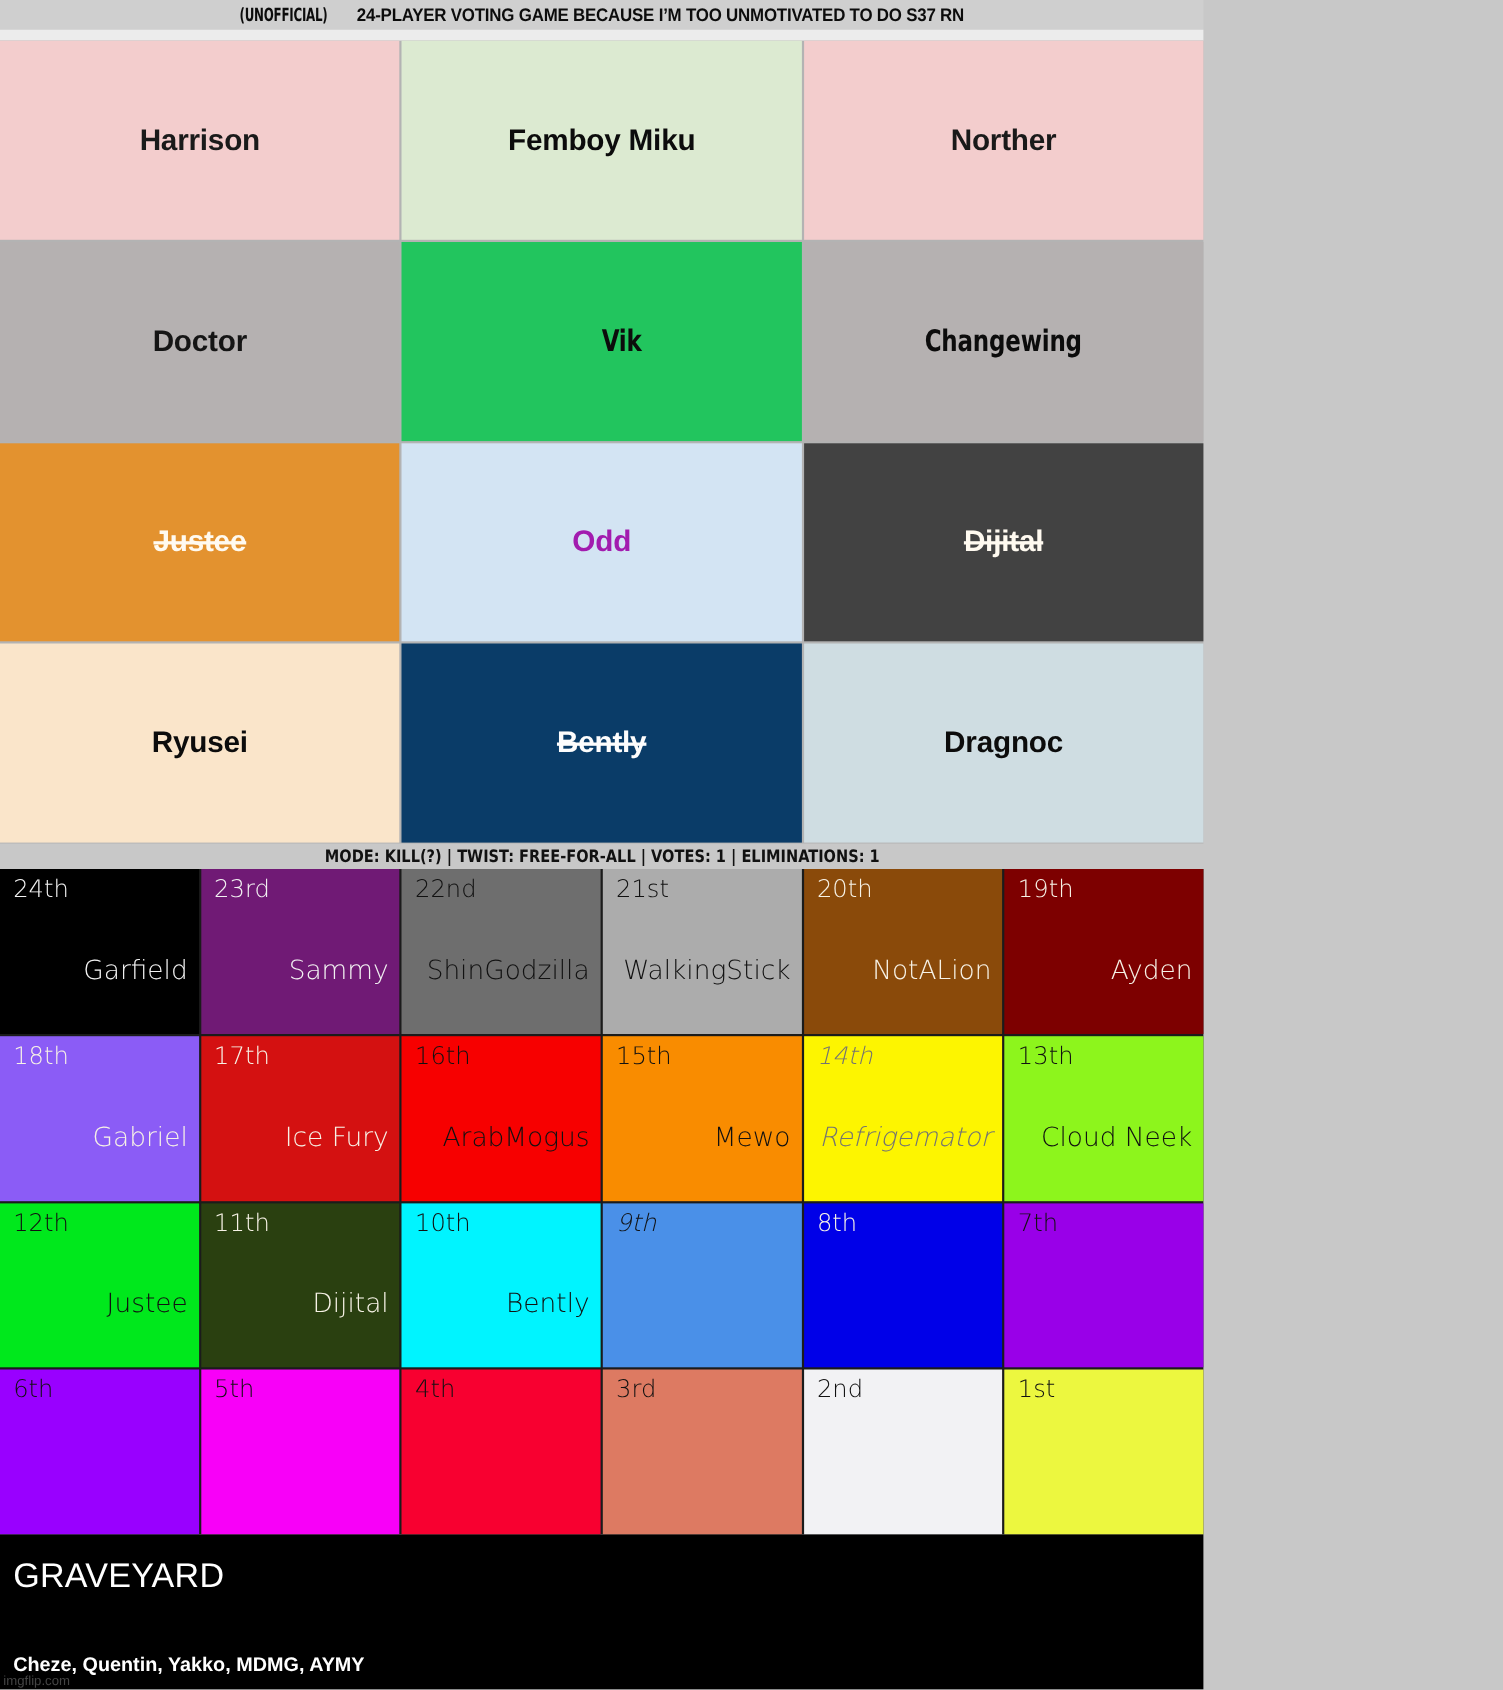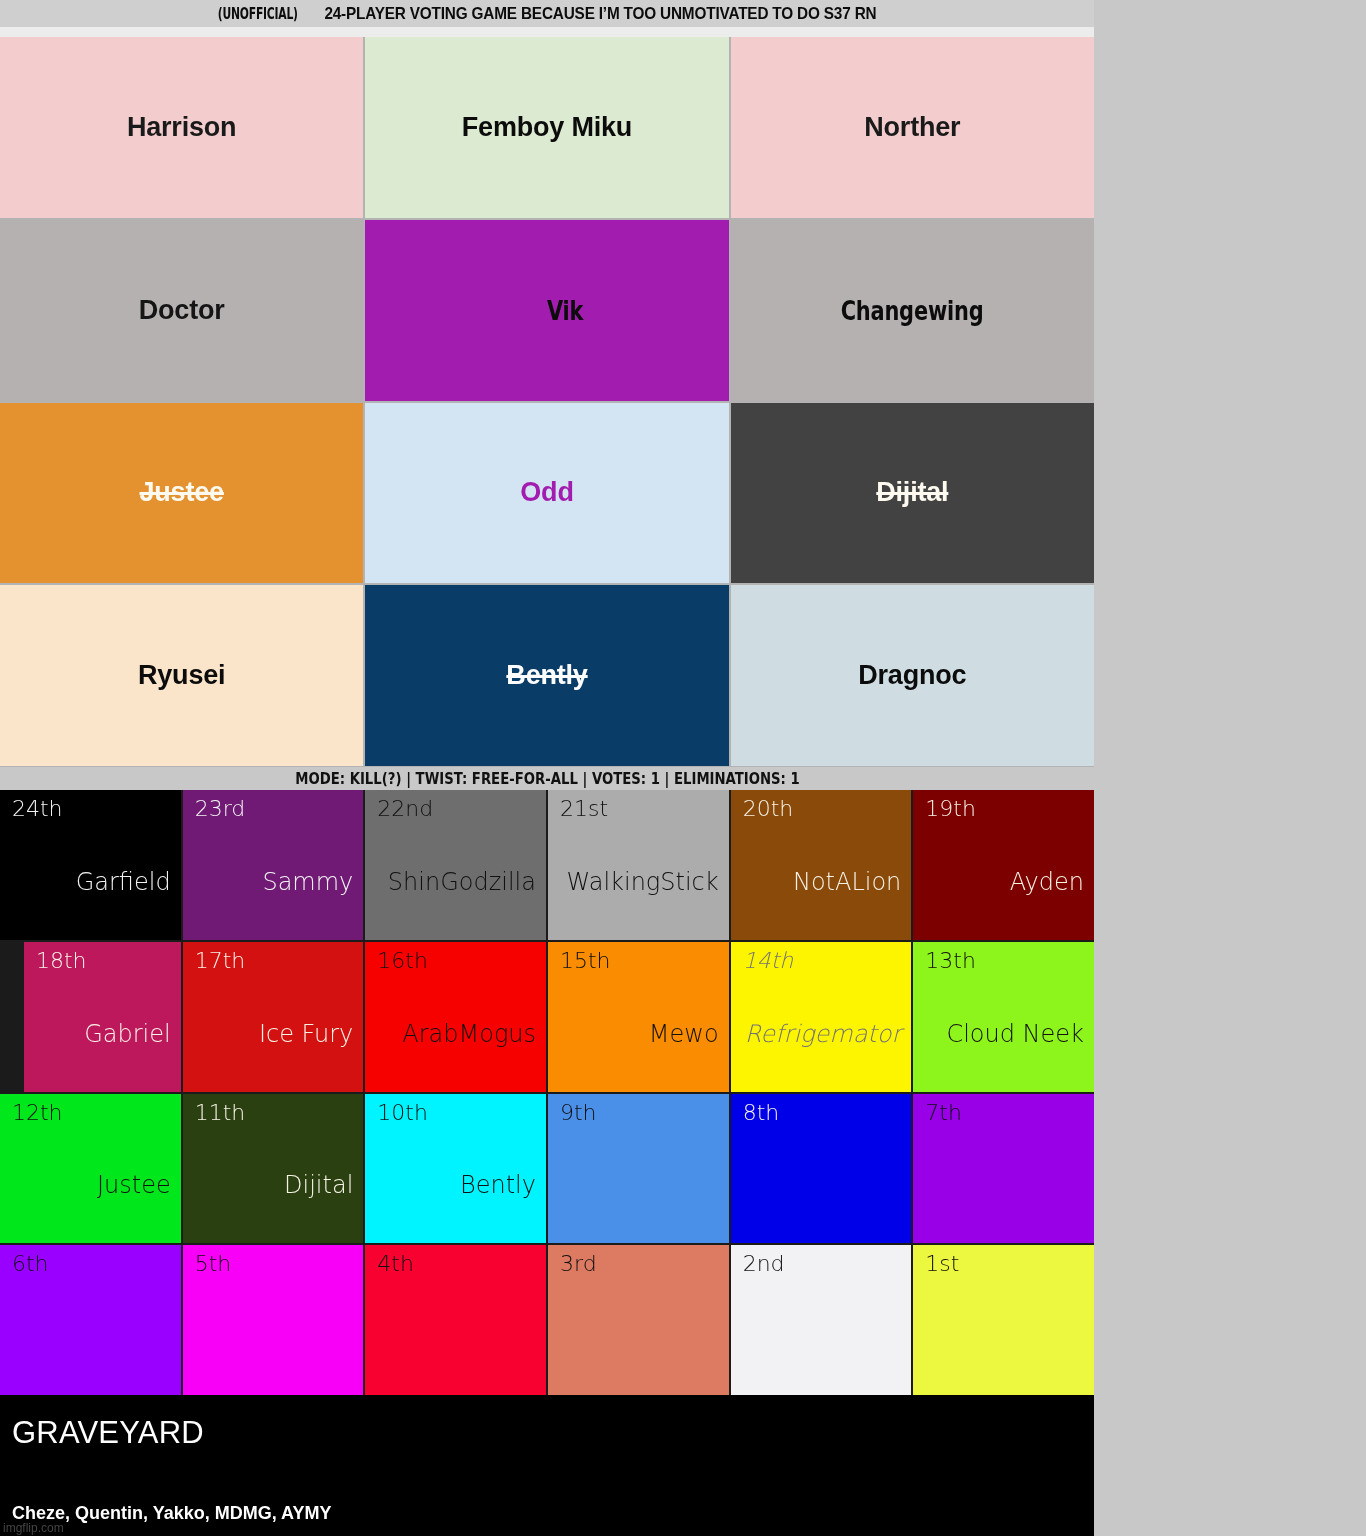--- a/index.html
+++ b/index.html
@@ -165,21 +165,21 @@
       </div>
       <div class="ccell" style="background: rgb(220, 234, 209);">
         <span class="cname" style="color: rgb(12, 12, 12);">Femboy Miku</span>
       </div>
       <div class="ccell" style="background: rgb(243, 205, 205);">
         <span class="cname" style="color: rgb(26, 26, 26);">Norther</span>
       </div>
       <div class="ccell" style="background: rgb(181, 177, 177);">
         <span class="cname" style="color: rgb(21, 21, 21);">Doctor</span>
       </div>
-      <div class="ccell" style="background: #a21caf; padding-left: 36px;">
+      <div class="ccell" style="background: #22c55e; padding-left: 36px;">
         <span class="cname narrow" style="color: rgb(12, 12, 12);">Vik</span>
       </div>
       <div class="ccell" style="background: rgb(181, 177, 177);">
         <span class="cname narrow" style="color: rgb(12, 12, 12);">Changewing</span>
       </div>
       <div class="ccell" style="background: rgb(227, 146, 47);">
         <span class="cname strike" style="color: rgb(255, 250, 240);">Justee</span>
       </div>
       <div class="ccell" style="background: rgb(211, 228, 243);">
         <span class="cname" style="color: #a21caf;">Odd</span>
@@ -220,21 +220,21 @@
         <div class="rname">WalkingStick</div>
       </div>
       <div class="rcell" style="background: rgb(138, 74, 10); color: rgb(247, 242, 230);">
         <div class="rrank">20th</div>
         <div class="rname">NotALion</div>
       </div>
       <div class="rcell" style="background: rgb(125, 0, 0); color: rgb(247, 242, 230);">
         <div class="rrank">19th</div>
         <div class="rname">Ayden</div>
       </div>
-      <div class="rcell" style="background: #be185d; color: rgb(247, 242, 230); margin-left: 24px;">
+      <div class="rcell" style="background: #8b5cf6; color: rgb(247, 242, 230);">
         <div class="rrank">18th</div>
         <div class="rname">Gabriel</div>
       </div>
       <div class="rcell" style="background: rgb(212, 17, 17); color: rgb(247, 242, 230);">
         <div class="rrank">17th</div>
         <div class="rname">Ice Fury</div>
       </div>
       <div class="rcell" style="background: rgb(247, 0, 0); color: rgb(17, 17, 17);">
         <div class="rrank">16th</div>
         <div class="rname">ArabMogus</div>
@@ -256,21 +256,21 @@
         <div class="rname">Justee</div>
       </div>
       <div class="rcell" style="background: rgb(42, 64, 16); color: rgb(247, 242, 230);">
         <div class="rrank">11th</div>
         <div class="rname">Dijital</div>
       </div>
       <div class="rcell" style="background: rgb(0, 244, 255); color: rgb(17, 17, 17);">
         <div class="rrank">10th</div>
         <div class="rname">Bently</div>
       </div>
-      <div class="rcell" style="background: rgb(74, 144, 232); color: rgb(17, 17, 17);">
+      <div class="rcell" style="background: rgb(74, 144, 232); color: rgb(17, 17, 17); font-style: italic;">
         <div class="rrank">9th</div>
         <div class="rname"></div>
       </div>
       <div class="rcell" style="background: rgb(0, 0, 232); color: rgb(247, 242, 230);">
         <div class="rrank">8th</div>
         <div class="rname"></div>
       </div>
       <div class="rcell" style="background: rgb(153, 0, 232); color: rgb(17, 17, 17);">
         <div class="rrank">7th</div>
         <div class="rname"></div>

